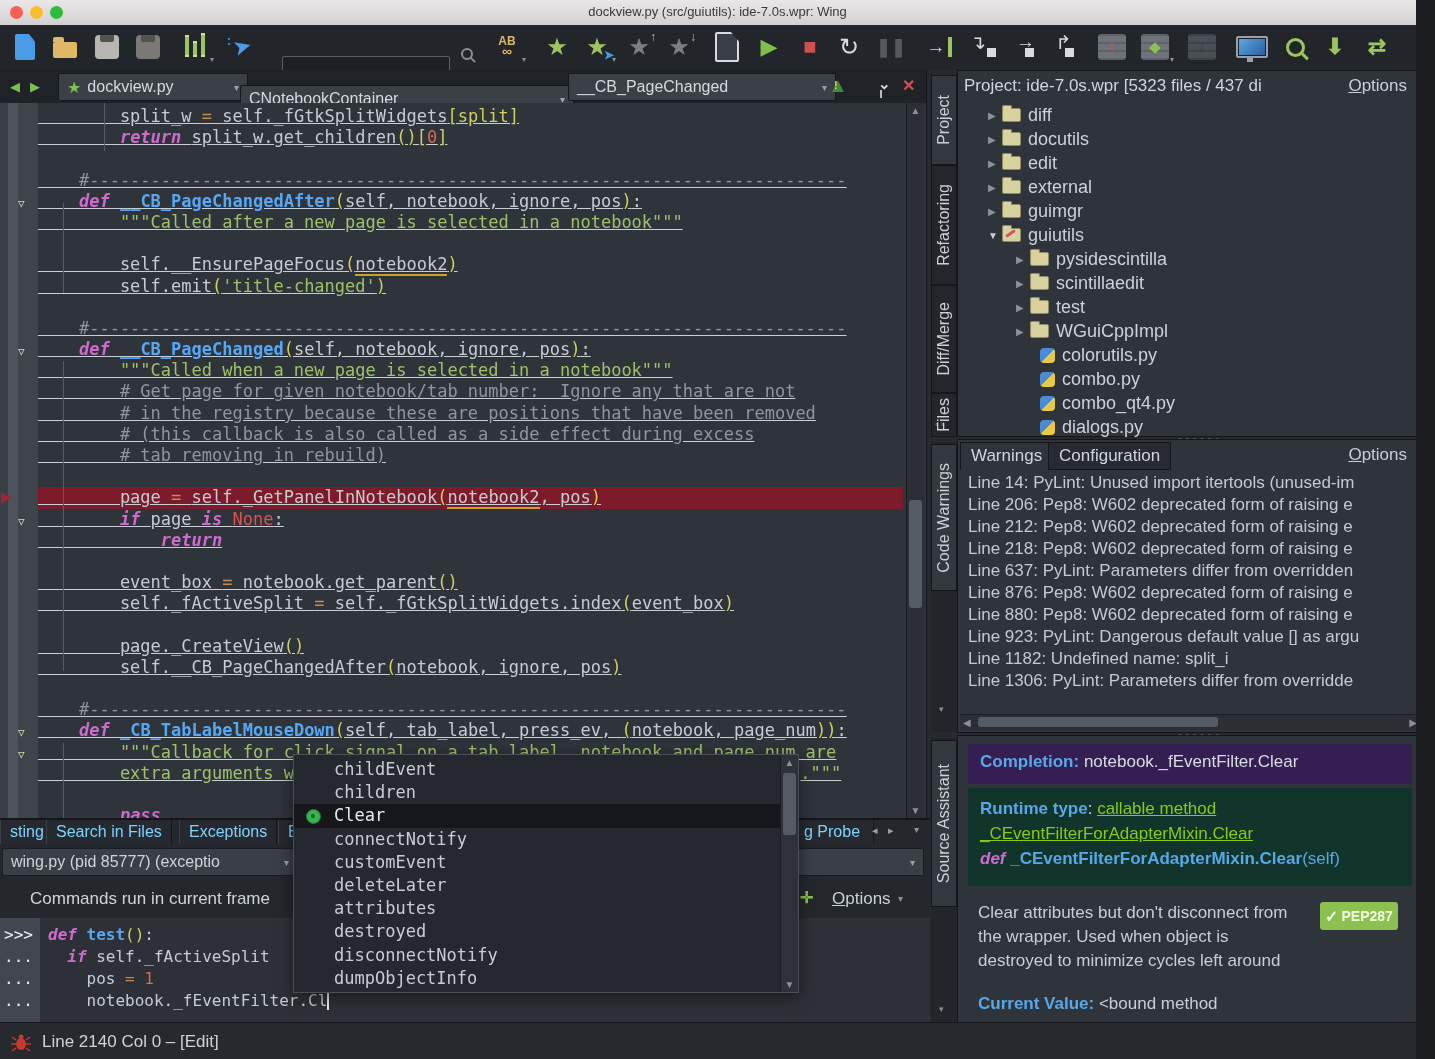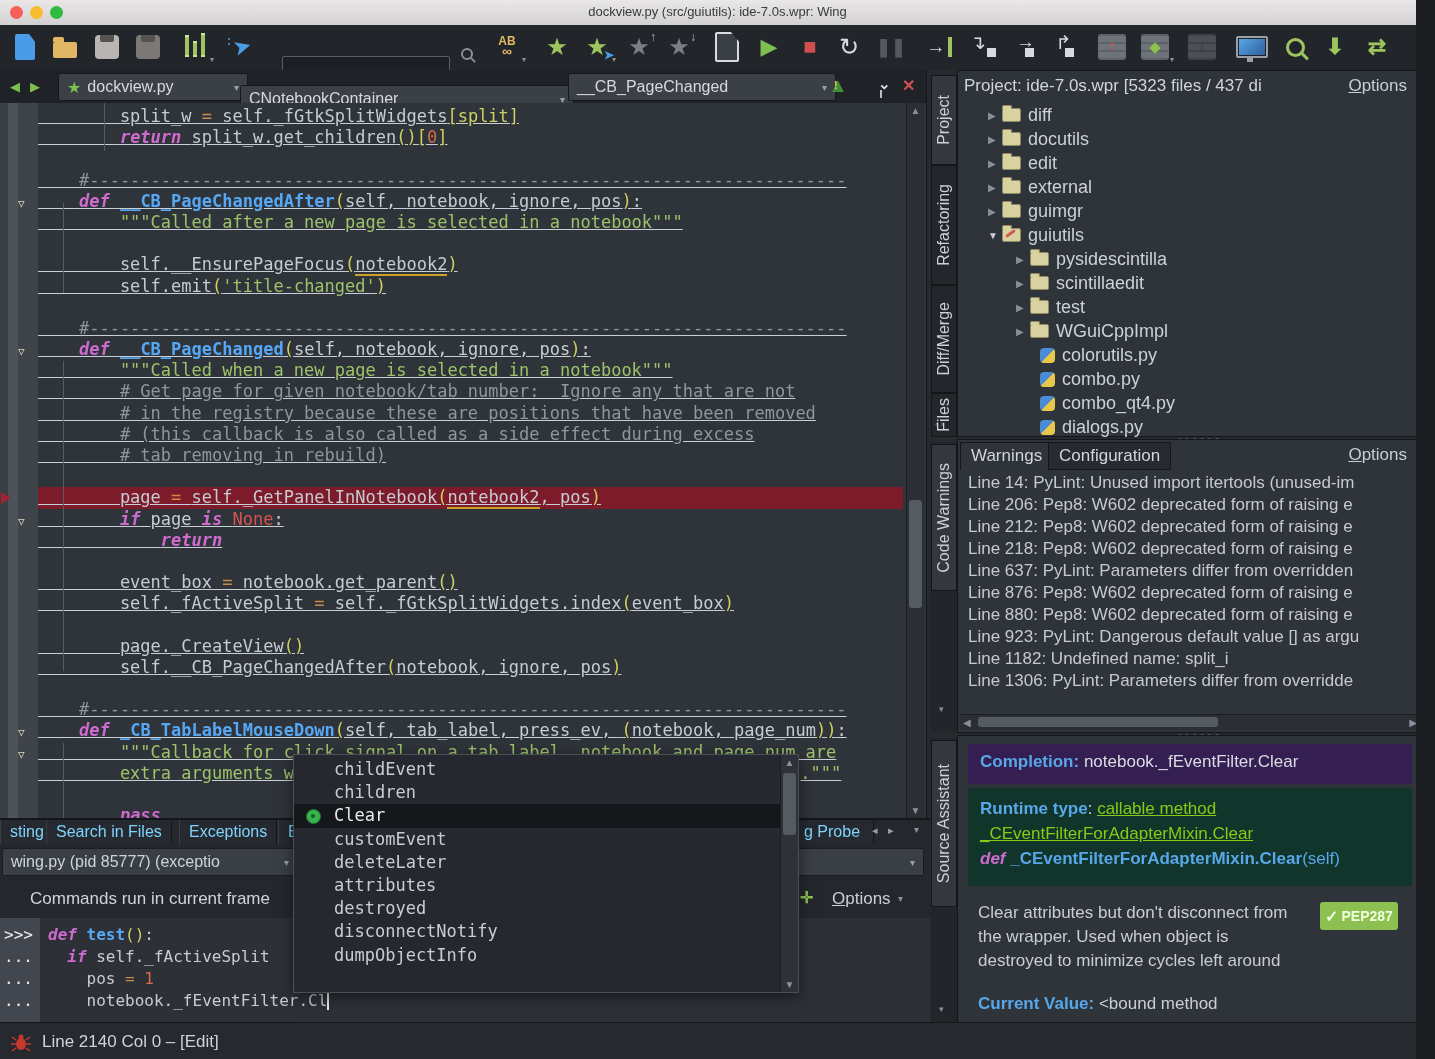--- a/index.html
+++ b/index.html
@@ -707,20 +707,21 @@
       </g>
     </svg>
     <span id="status-text">Line 2140 Col 0 – [Edit]</span>
   </div>
 
   <div class="abs" id="popup">
     <div id="popup-items" style="padding-top:3px;">
         <div class="prow"><span>childEvent</span></div>
         <div class="prow"><span>children</span></div>
         <div class="prow sel"><span class="picon"></span><span>Clear</span></div>
+        <div class="prow"><span>connectNotify</span></div>
         <div class="prow"><span>customEvent</span></div>
         <div class="prow"><span>deleteLater</span></div>
         <div class="prow"><span>attributes</span></div>
         <div class="prow"><span>destroyed</span></div>
         <div class="prow"><span>disconnectNotify</span></div>
         <div class="prow"><span>dumpObjectInfo</span></div>
       </div>
     <div id="pscroll">
       <span class="sb-arrow" style="top:2px;">▲</span>
       <div class="sb-thumb" style="top:18px;height:62px;"></div>

